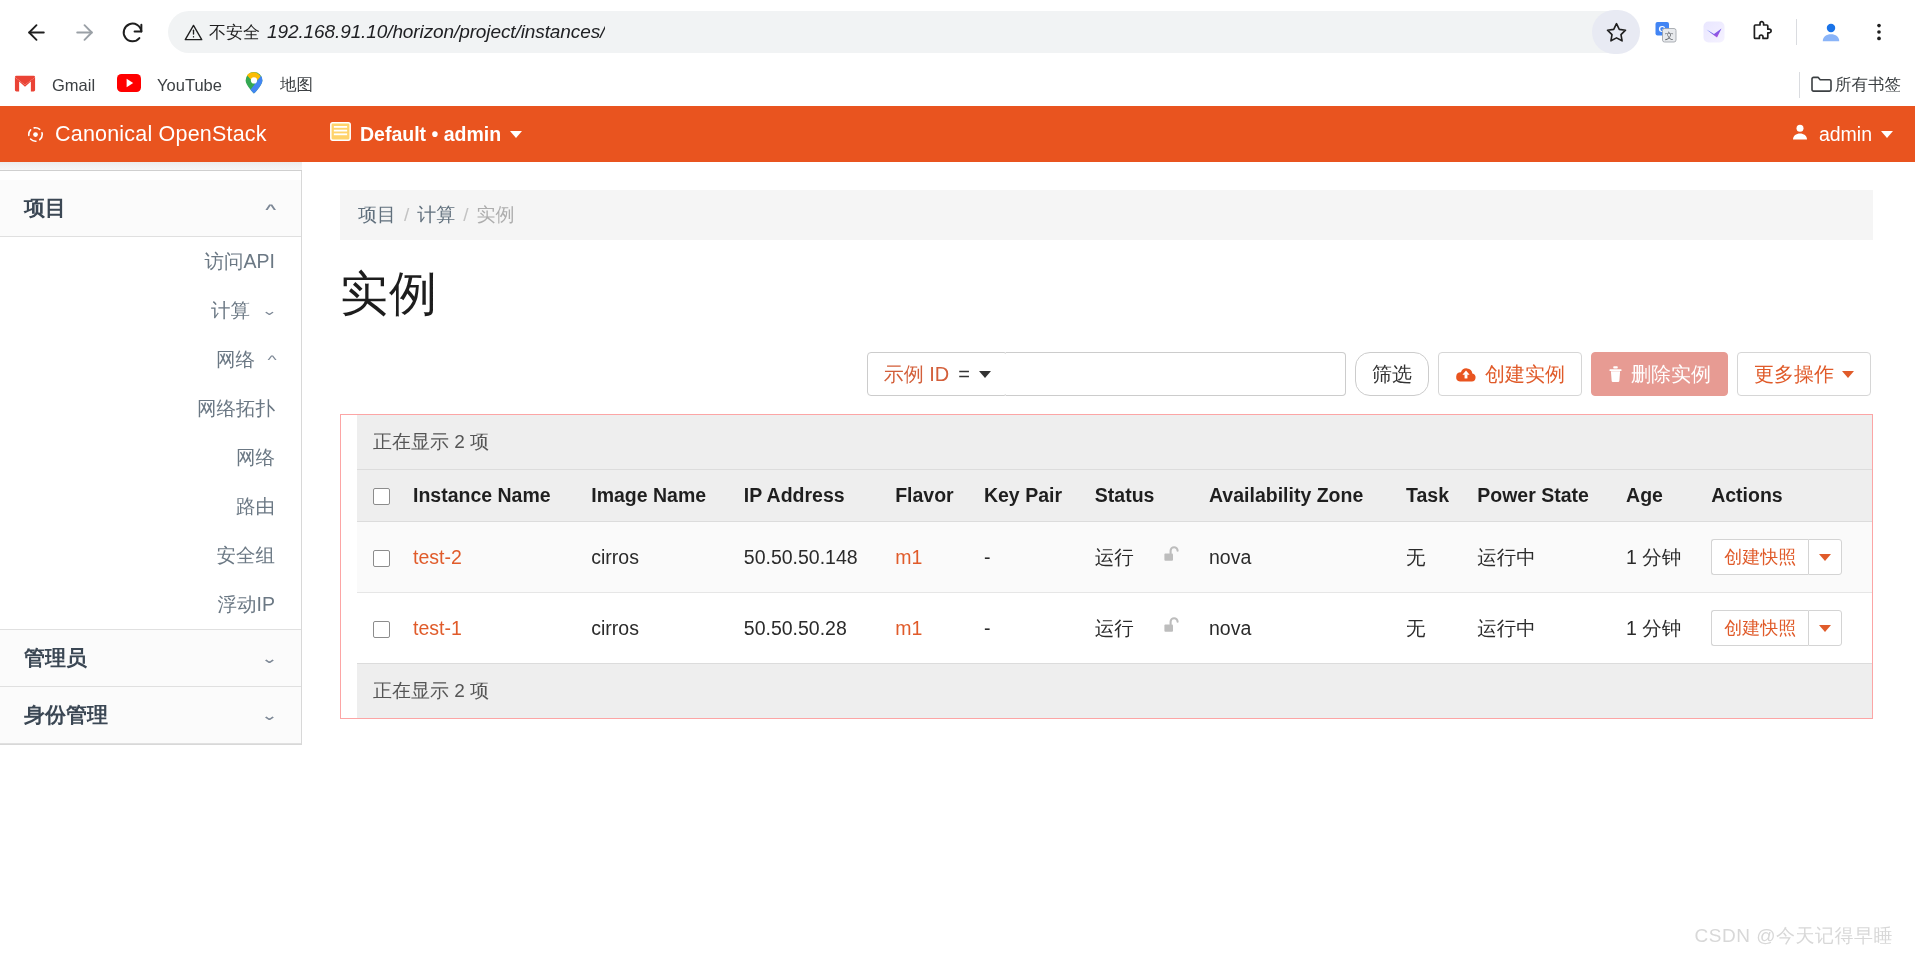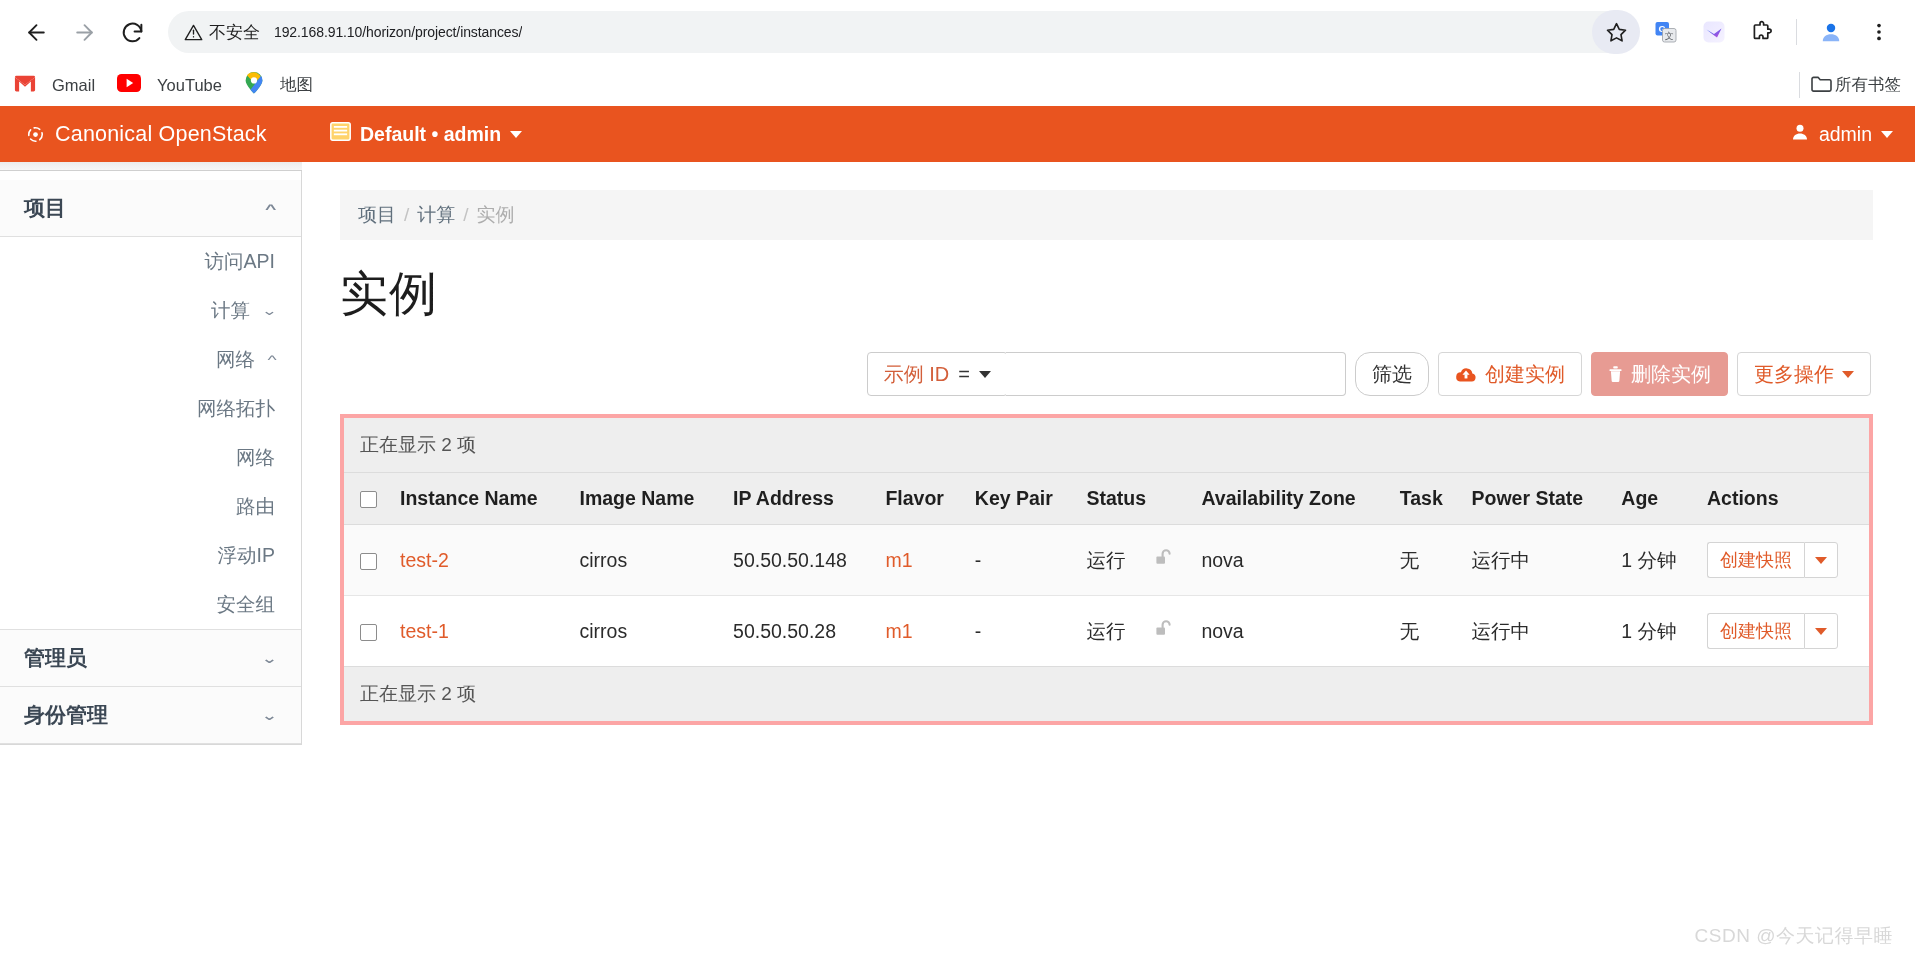--- a/index.html
+++ b/index.html
@@ -18,30 +18,30 @@
   }
   .nav-btn {
     width: 44px; height: 44px; border-radius: 50%;
     display: flex; align-items: center; justify-content: center;
     color: #1f1f1f; flex: 0 0 auto;
   }
   .nav-btn svg { display: block; }
   .omnibox {
     flex: 1 1 auto; height: 42px; margin-left: 10px; margin-right: 6px;
     background: #f1f3f4; border-radius: 22px;
-    display: flex; align-items: center; padding: 0 16px; gap: 14px;
+    display: flex; align-items: center; padding: 0 16px; gap: 7px;
     min-width: 0;
   }
   .omnibox-security {
     display: flex; align-items: center; gap: 6px;
     color: #1f1f1f; font-size: 17px; flex: 0 0 auto;
   }
   .omnibox-url {
-    font-size: 14px; color: #202124; white-space: nowrap;
-    overflow: hidden; text-overflow: ellipsis; letter-spacing: -0.1px;
+    font-size: 19px; color: #202124; white-space: nowrap;
+    overflow: hidden; text-overflow: ellipsis; letter-spacing: -0.1px; font-style: italic;
   }
   .star-btn {
     width: 48px; height: 44px; border-radius: 22px; background: #e8eaf3;
     display: flex; align-items: center; justify-content: center;
     margin-left: -52px; position: relative; z-index: 3; flex: 0 0 auto;
   }
   .icon-btn {
     width: 44px; height: 44px; display: flex; align-items: center;
     justify-content: center; flex: 0 0 auto;
   }
@@ -169,21 +169,21 @@
   }
   .btn-filter { color: #333; border-radius: 15px; }
   .btn-orange { color: #e05b2a; border-color: #d6d6d6; }
   .btn-danger {
     background: #e79b93; color: #ffffff; border-color: #e79b93;
   }
   .cloud-up-icon { width: 22px; height: 17px; display: inline-block; }
   .trash-icon { width: 15px; height: 18px; display: inline-block; }
 
   
-  .table-wrap { border: 4px solid #fca5a5; background: #fff; }
+  .table-wrap { border: 1px solid #fca5a5; background: #fff; padding-left: 16px; }
   .table-caption, .table-footer {
     background: #eeeeee; padding: 14px 16px; font-size: 19px; color: #555;
   }
   .table-caption { border-bottom: 1px solid #dcdcdc; }
   .table-footer { border-top: 1px solid #dcdcdc; }
   table { width: 100%; border-collapse: collapse; }
   thead th {
     background: #eeeeee; text-align: left; font-size: 19.5px; font-weight: 700;
     color: #1f1f1f; padding: 14px 10px; white-space: nowrap;
     border-bottom: 1px solid #dcdcdc;
@@ -410,24 +410,24 @@
       <div class="nav-item level2">
         <span>网络拓扑</span>
       </div>
       <div class="nav-item level2">
         <span>网络</span>
       </div>
       <div class="nav-item level2">
         <span>路由</span>
       </div>
       <div class="nav-item level2">
+        <span>安全组</span>
+      </div>
+      <div class="nav-item level2">
         <span>浮动IP</span>
-      </div>
-      <div class="nav-item level2">
-        <span>安全组</span>
       </div>
     </div>
 
     <div class="nav-bottom-group">
       <div class="nav-group-header">
         <span>管理员</span>
         <span class="chev">⌄</span>
       </div>
       <div class="nav-group-header">
         <span>身份管理</span>

